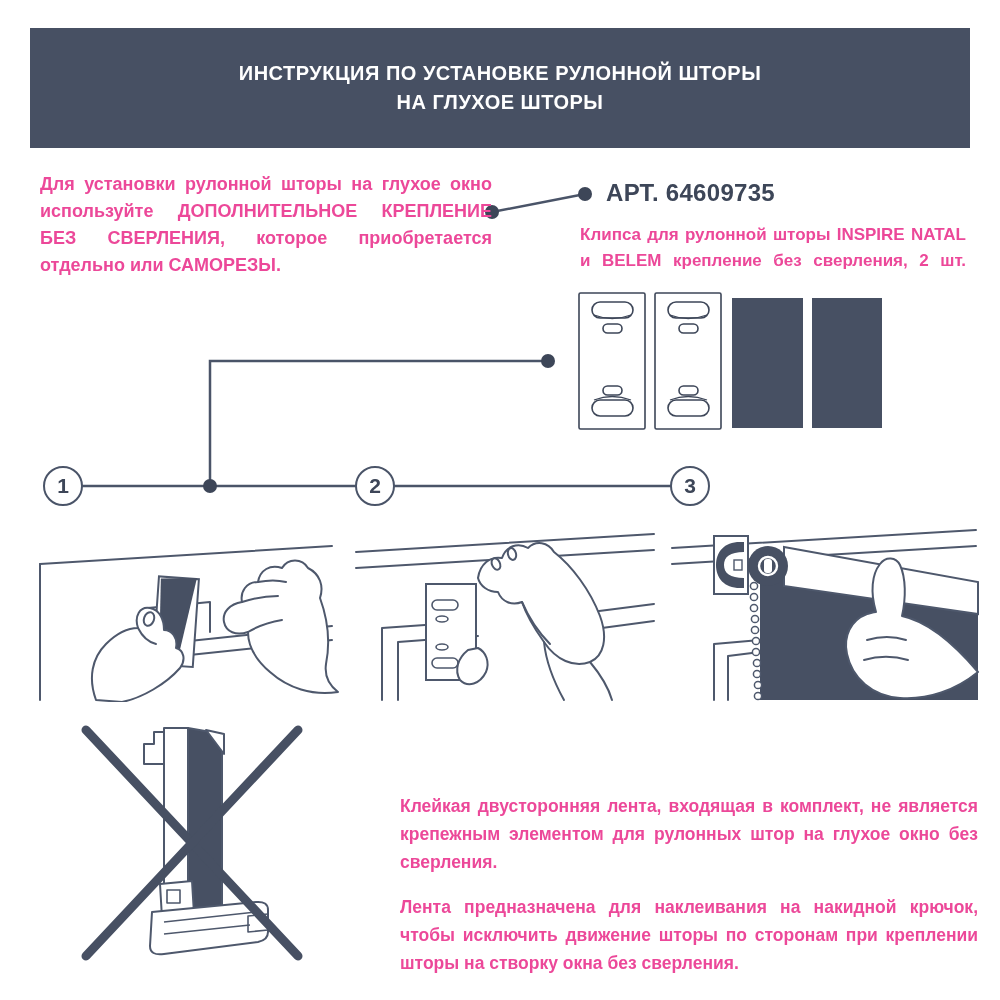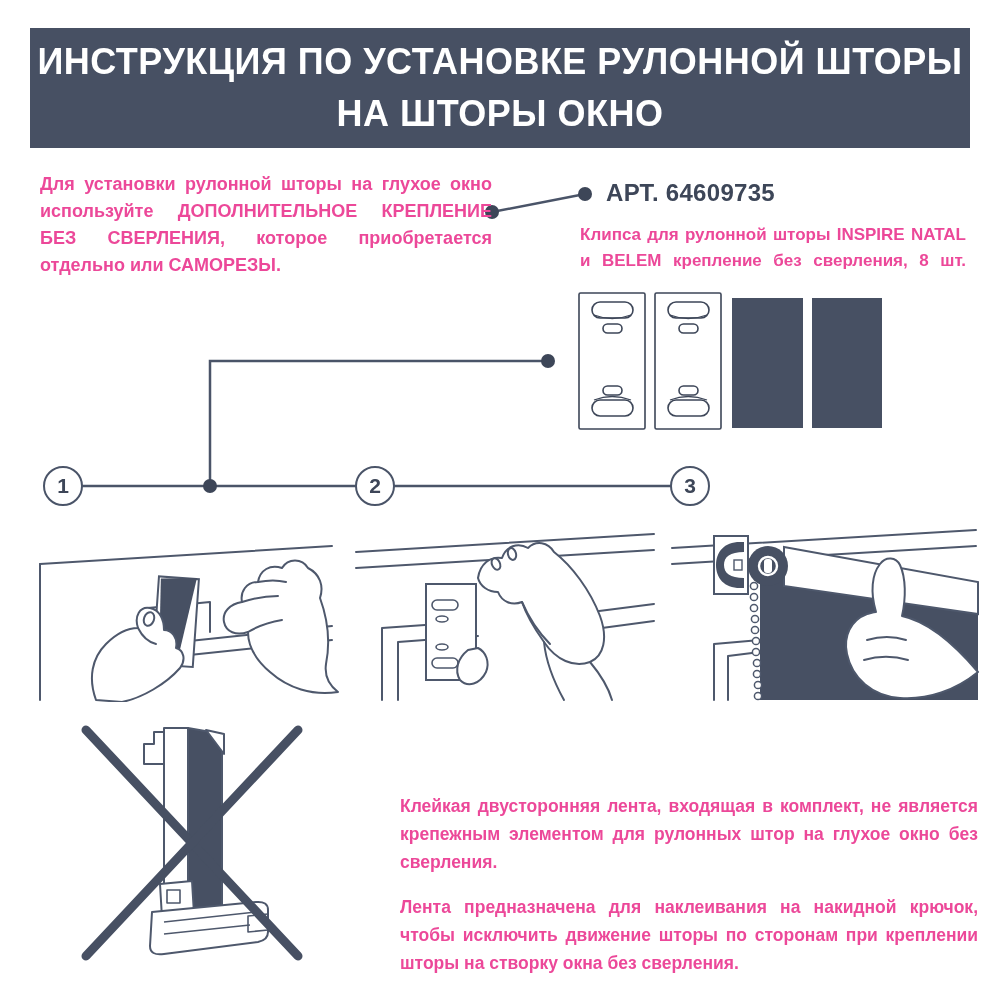--- a/index.html
+++ b/index.html
@@ -4,21 +4,21 @@
 <style>
   html,body{margin:0;padding:0;}
   body{
     width:1000px;height:1000px;position:relative;background:#ffffff;
     font-family:"Liberation Sans",sans-serif;color:#3d4658;overflow:hidden;
   }
   .abs{position:absolute;}
   .header{
     left:30px;top:28px;width:940px;height:120px;background:#475063;color:#ffffff;
     display:flex;flex-direction:column;justify-content:center;align-items:center;
-    text-align:left;font-weight:bold;font-size:36px;letter-spacing:.5px;line-height:1.45;
+    text-align:left;font-weight:bold;font-size:20px;letter-spacing:.5px;line-height:1.45;
     z-index:2;
   }
   .para{font-weight:bold;text-align:justify;color:#ec4899;}
   .intro{left:40px;top:171px;width:452px;font-size:18px;line-height:1.5;z-index:2;}
   .art-title{left:606px;top:179px;font-size:24px;font-weight:bold;letter-spacing:.3px;z-index:2;}
   .product-desc{left:580px;top:222px;width:386px;font-size:17px;line-height:1.5;
     text-align:justify;text-align-last:justify;font-weight:bold;z-index:2;}
   .warn{left:400px;width:578px;font-size:17.5px;line-height:1.6;z-index:2;}
   .warn1{top:792px;}
   .warn2{top:893px;}
@@ -42,27 +42,27 @@
   <g fill="#3d4658">
     <circle cx="492" cy="212" r="7"></circle>
     <circle cx="585" cy="194" r="7"></circle>
     <circle cx="548" cy="361" r="7"></circle>
     <circle cx="210" cy="486" r="7"></circle>
   </g>
 </svg>
 
 <div class="abs header">
   <div>ИНСТРУКЦИЯ ПО УСТАНОВКЕ РУЛОННОЙ ШТОРЫ</div>
-  <div>НА ШТОРЫ ОКНО</div>
+  <div>НА ГЛУХОЕ ШТОРЫ</div>
 </div>
 
 <div class="abs para intro">Для установки рулонной шторы на глухое окно используйте ДОПОЛНИТЕЛЬНОЕ КРЕПЛЕНИЕ БЕЗ СВЕРЛЕНИЯ, которое приобретается отдельно или САМОРЕЗЫ.</div>
 
 <div class="abs art-title">АРТ. 64609735</div>
-<div class="abs para product-desc">Клипса для рулонной шторы INSPIRE NATAL и BELEM крепление без сверления, 8 шт.</div>
+<div class="abs para product-desc">Клипса для рулонной шторы INSPIRE NATAL и BELEM крепление без сверления, 2 шт.</div>
 
 <svg class="abs illus" style="left:570px;top:290px" width="320" height="148" viewBox="0 0 320 148">
   <g stroke="#3d4658" stroke-width="1.6" fill="#ffffff">
     <rect x="9" y="3" width="66" height="136" rx="1.5"></rect>
     <rect x="22" y="12" width="41" height="16" rx="8"></rect>
     <path d="M24,25 q18,7 37,0" fill="none" stroke-width="1.3"></path>
     <rect x="33" y="34" width="19" height="9" rx="4.5"></rect>
     <rect x="33" y="96" width="19" height="9" rx="4.5"></rect>
     <path d="M24,110 q18,-7 37,0" fill="none" stroke-width="1.3"></path>
     <rect x="22" y="110" width="41" height="16" rx="8"></rect>

